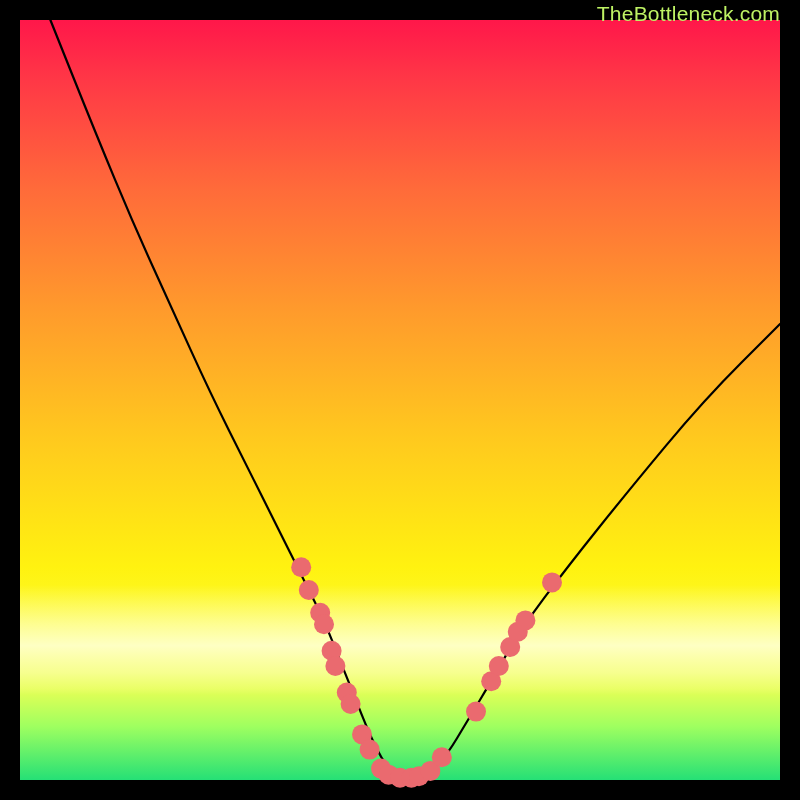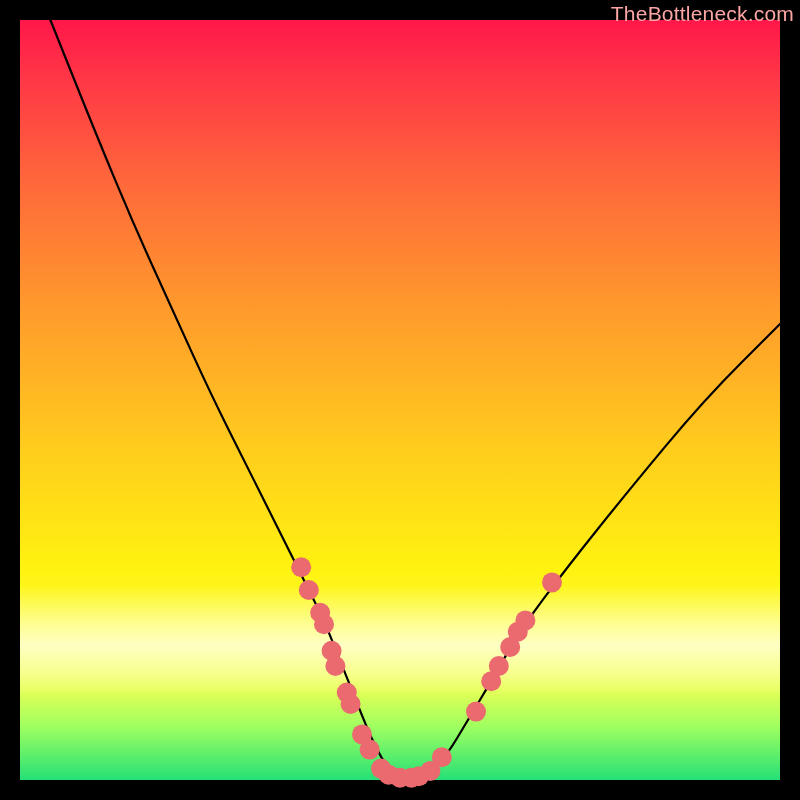--- a/index.html
+++ b/index.html
@@ -60,22 +60,22 @@
     position: absolute;
     left: 0;
     top: 0;
     width: 760px;
     height: 760px;
     overflow: visible;
   }
   .attribution {
     position: absolute;
     top: 2px;
-    right: 6px;
-    color: #fca5a5;
+    right: 20px;
+    color: #bef264;
     font-size: 21px;
     letter-spacing: 0.2px;
   }
 </style>
 </head>
 <body>
 
 <div class="frame">
   <div class="gradient-area"></div>
   <div class="light-band"></div>

